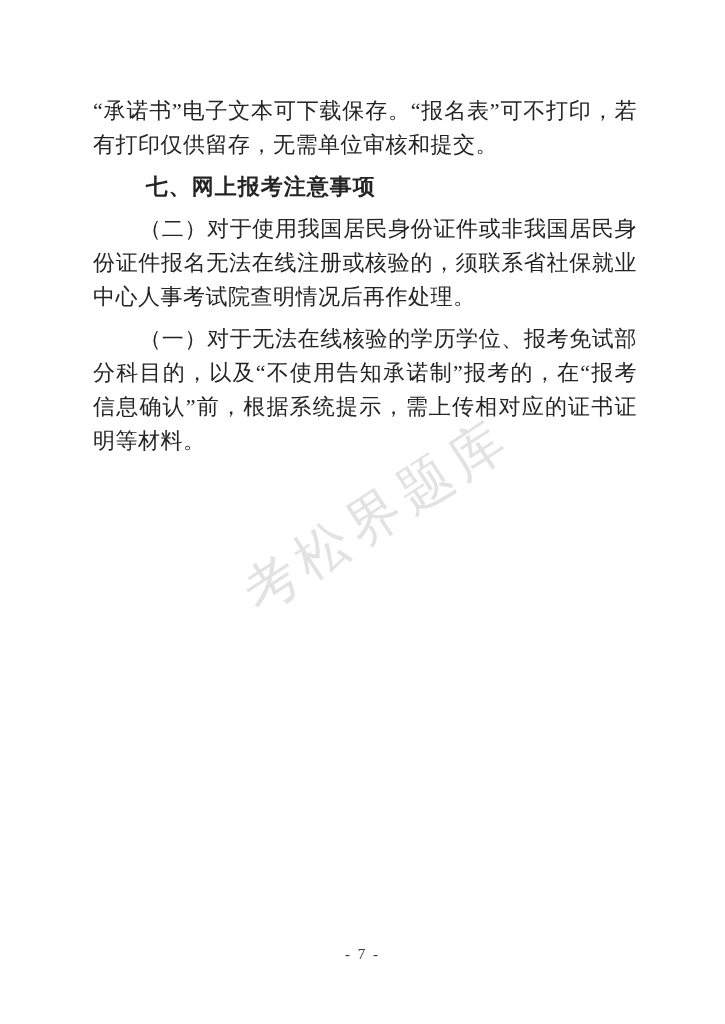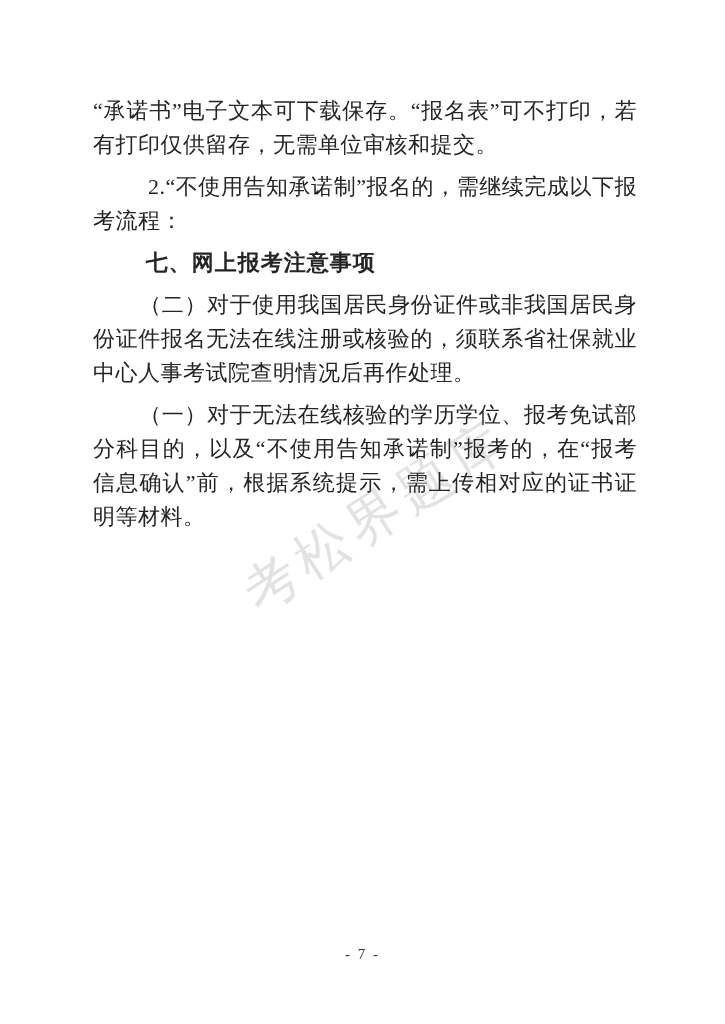--- a/index.html
+++ b/index.html
@@ -68,21 +68,20 @@
 </style>
 </head>
 <body>
 
 <div class="page">
 
   <div class="watermark">考松界题库</div>
 
   <div class="content">
     <p class="p-noindent">“承诺书”电子文本可下载保存。“报名表”可不打印，若有打印仅供留存，无需单位审核和提交。</p>
-    <p class="p-indent-num">2.“不使用告知承诺制”报名的，需继续完成以下报考流程：</p>
     <p class="p-heading">七、网上报考注意事项</p>
     <p class="p-indent-cn">（二）对于使用我国居民身份证件或非我国居民身份证件报名无法在线注册或核验的，须联系省社保就业中心人事考试院查明情况后再作处理。</p>
     <p class="p-indent-cn">（一）对于无法在线核验的学历学位、报考免试部分科目的，以及“不使用告知承诺制”报考的，在“报考信息确认”前，根据系统提示，需上传相对应的证书证明等材料。</p>
   </div>
 
   <div class="footer">- 7 -</div>
 
 </div>
 
 </body></html>

